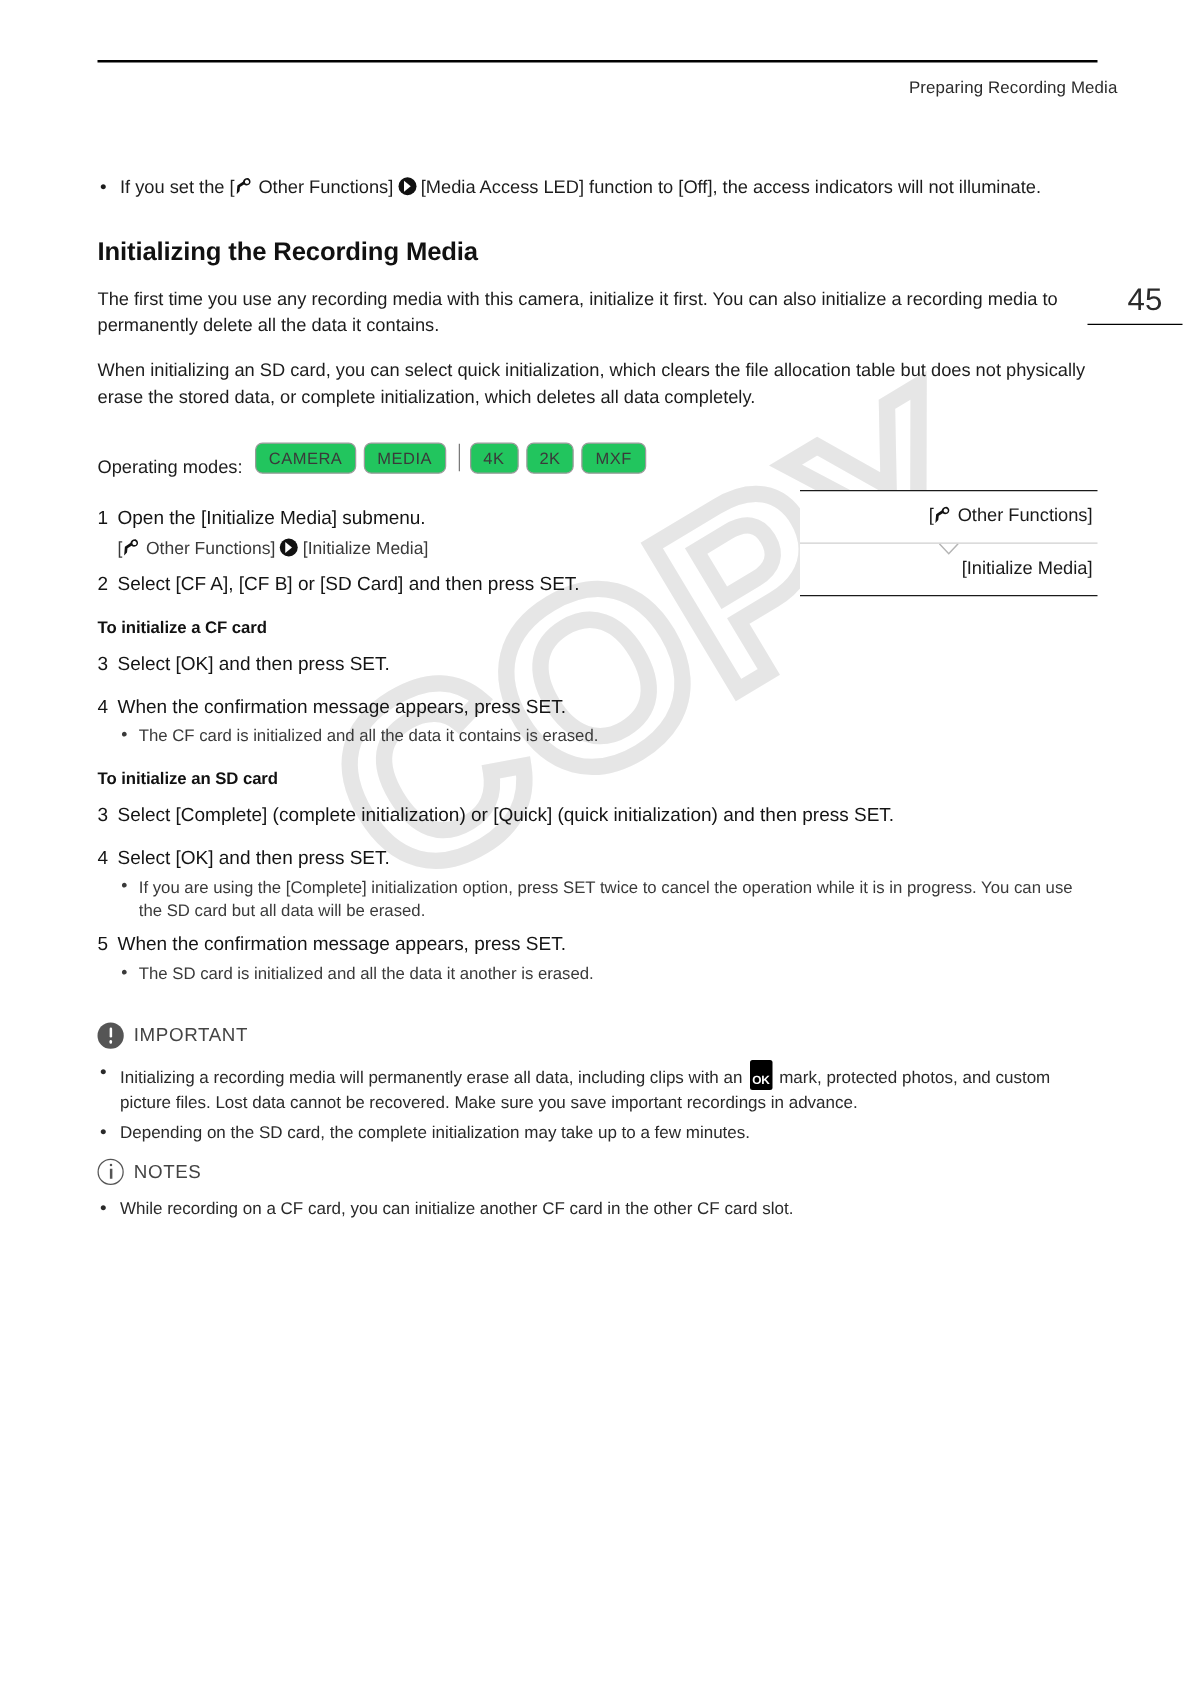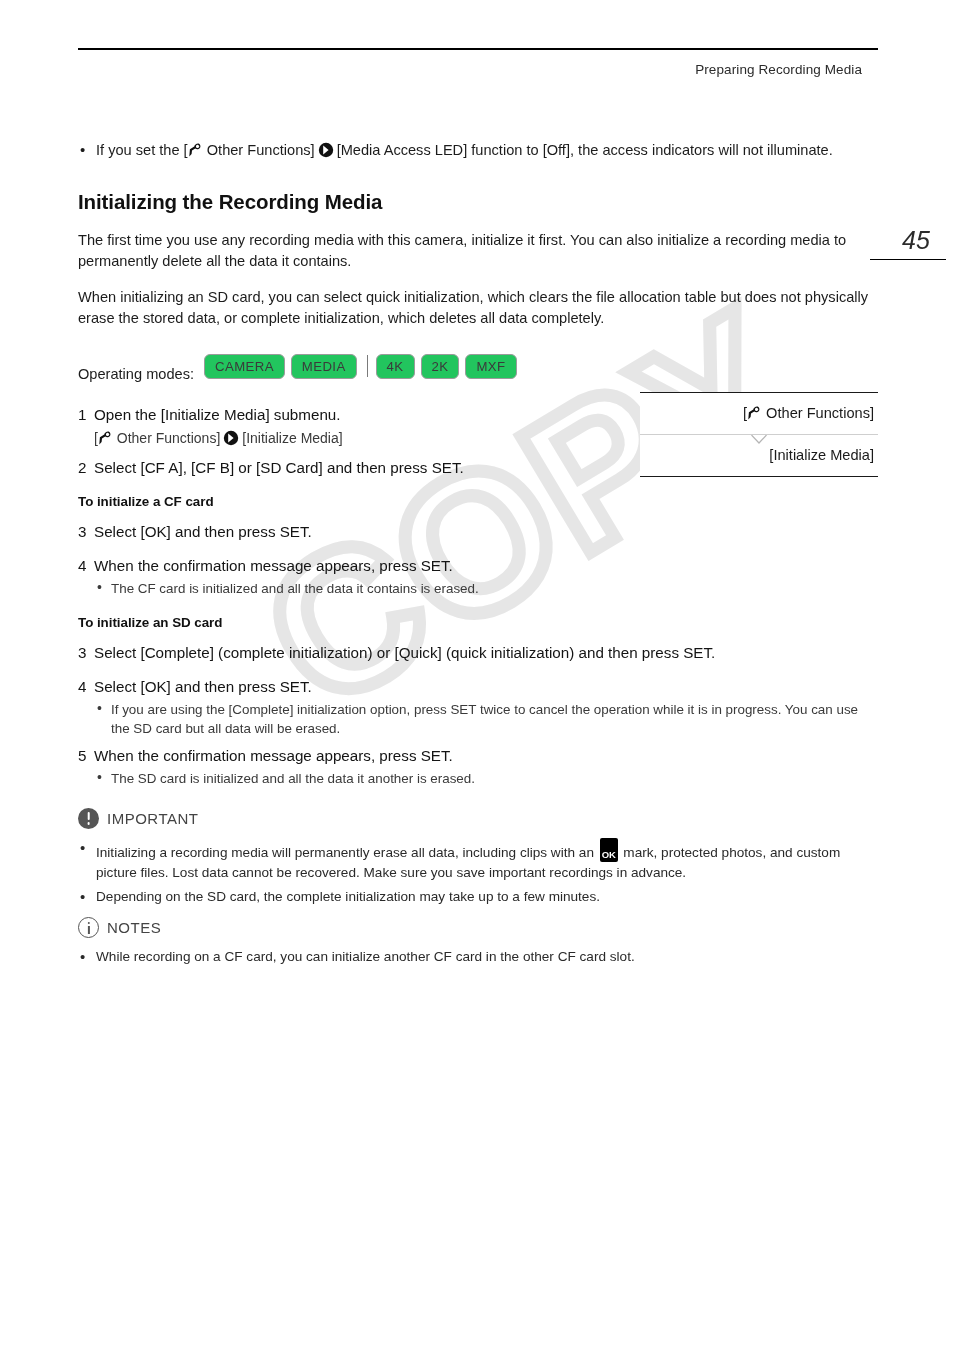--- a/index.html
+++ b/index.html
@@ -44,39 +44,38 @@
   .page-rule {
     position: absolute;
     left: 78px;
     top: 48px;
     width: 800px;
     height: 0;
     border-top: 2px solid #000;
   }
   .header-title {
     position: absolute;
-    right: 92px;
+    right: 60px;
     top: 62px;
     font-size: 13.5px;
     color: #2b2b2b;
     letter-spacing: .1px;
   }
   .page-number-box {
     position: absolute;
     right: 0px;
     top: 228px;
     width: 76px;
     text-align: center;
   }
   .page-number {
     font-size: 25px;
     color: #2b2b2b;
     line-height: 1;
     padding-bottom: 6px;
-    font-style: italic;
   }
   .page-number-rule {
     border-bottom: 1.6px solid #000;
     width: 76px;
     margin-left: -8px;
   }
 
   
   .content {
     position: absolute;
@@ -472,21 +471,21 @@
   <div class="step" style="margin-bottom:6px;">
     <span class="step-num">5</span>
     <span class="step-body">
       <span>When the confirmation message appears, press SET.</span>
       <ul class="sub-bullets">
         <li>The SD card is initialized and all the data it another is erased.</li>
       </ul>
     </span>
   </div>
 
-  <div class="notice" style="margin-top:20px;">
+  <div class="notice" style="margin-top:30px;">
     <div class="notice-head">
       <span class="important-icon"></span>
       <span class="notice-label">IMPORTANT</span>
     </div>
     <ul class="bullet-list">
       <li><span>Initializing a recording media will permanently erase all data, including clips with an</span> <span class="icon-ok">OK</span> <span>mark, protected photos, and custom picture files. Lost data cannot be recovered. Make sure you save important recordings in advance.</span></li>
       <li>Depending on the SD card, the complete initialization may take up to a few minutes.</li>
     </ul>
   </div>
 

